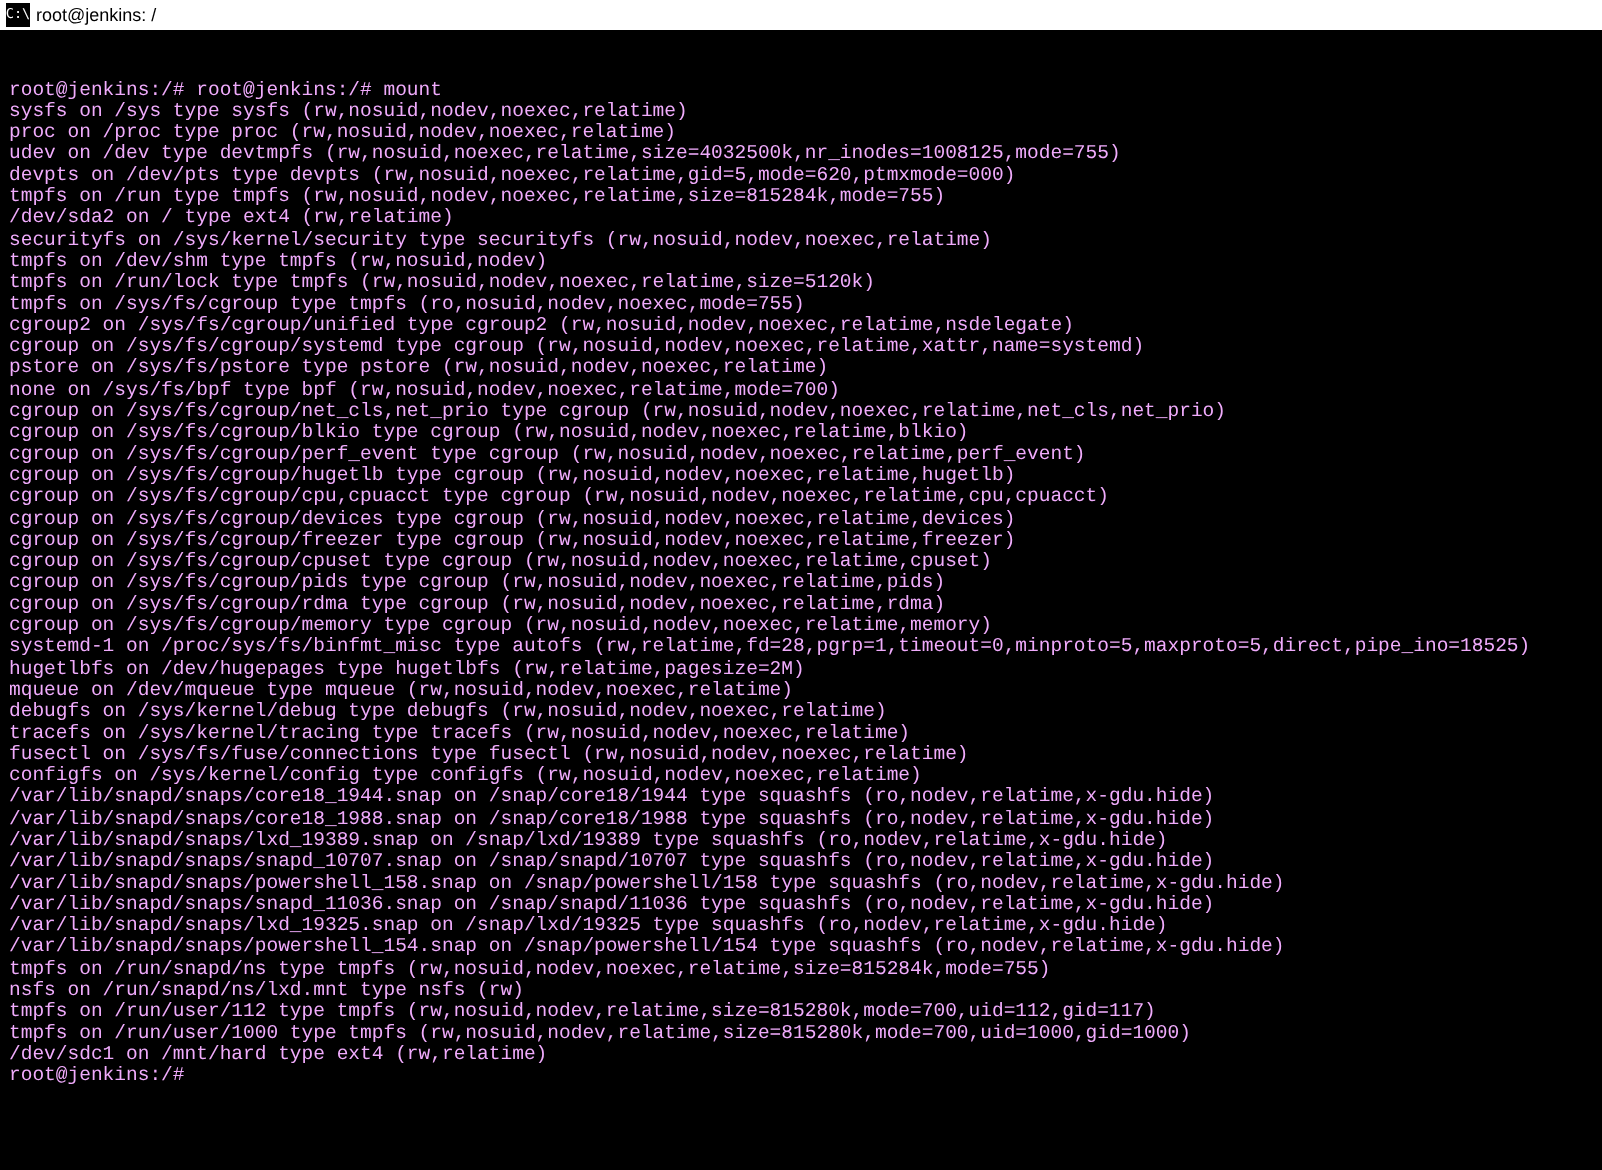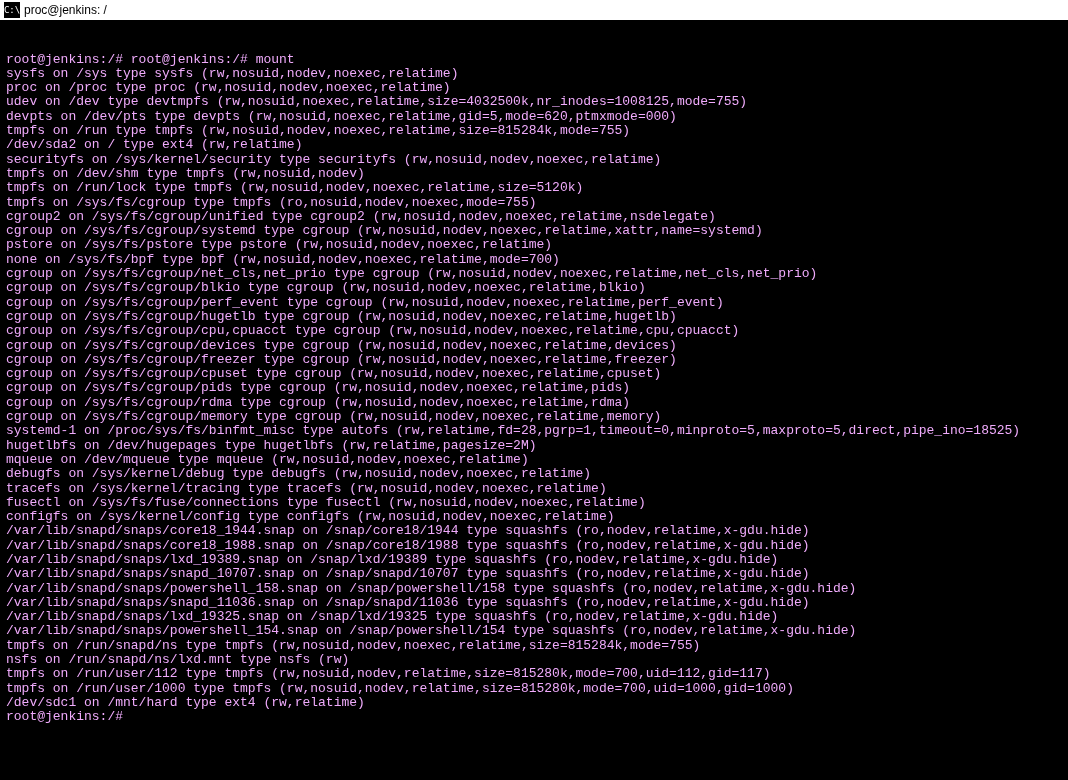--- a/index.html
+++ b/index.html
@@ -51,18 +51,18 @@
     .terminal-line {
       display: block;
       white-space: pre;
     }
   </style>
 </head>
 <body>
 
 <div class="titlebar">
   <span class="titlebar-icon">C:\</span>
-  <span>proc@jenkins: /</span>
+  <span>root@jenkins: /</span>
 </div>
 
 <div class="terminal">
   <div id="terminal-lines"><span class="terminal-line">root@jenkins:/# root@jenkins:/# mount</span><span class="terminal-line">sysfs on /sys type sysfs (rw,nosuid,nodev,noexec,relatime)</span><span class="terminal-line">proc on /proc type proc (rw,nosuid,nodev,noexec,relatime)</span><span class="terminal-line">udev on /dev type devtmpfs (rw,nosuid,noexec,relatime,size=4032500k,nr_inodes=1008125,mode=755)</span><span class="terminal-line">devpts on /dev/pts type devpts (rw,nosuid,noexec,relatime,gid=5,mode=620,ptmxmode=000)</span><span class="terminal-line">tmpfs on /run type tmpfs (rw,nosuid,nodev,noexec,relatime,size=815284k,mode=755)</span><span class="terminal-line">/dev/sda2 on / type ext4 (rw,relatime)</span><span class="terminal-line">securityfs on /sys/kernel/security type securityfs (rw,nosuid,nodev,noexec,relatime)</span><span class="terminal-line">tmpfs on /dev/shm type tmpfs (rw,nosuid,nodev)</span><span class="terminal-line">tmpfs on /run/lock type tmpfs (rw,nosuid,nodev,noexec,relatime,size=5120k)</span><span class="terminal-line">tmpfs on /sys/fs/cgroup type tmpfs (ro,nosuid,nodev,noexec,mode=755)</span><span class="terminal-line">cgroup2 on /sys/fs/cgroup/unified type cgroup2 (rw,nosuid,nodev,noexec,relatime,nsdelegate)</span><span class="terminal-line">cgroup on /sys/fs/cgroup/systemd type cgroup (rw,nosuid,nodev,noexec,relatime,xattr,name=systemd)</span><span class="terminal-line">pstore on /sys/fs/pstore type pstore (rw,nosuid,nodev,noexec,relatime)</span><span class="terminal-line">none on /sys/fs/bpf type bpf (rw,nosuid,nodev,noexec,relatime,mode=700)</span><span class="terminal-line">cgroup on /sys/fs/cgroup/net_cls,net_prio type cgroup (rw,nosuid,nodev,noexec,relatime,net_cls,net_prio)</span><span class="terminal-line">cgroup on /sys/fs/cgroup/blkio type cgroup (rw,nosuid,nodev,noexec,relatime,blkio)</span><span class="terminal-line">cgroup on /sys/fs/cgroup/perf_event type cgroup (rw,nosuid,nodev,noexec,relatime,perf_event)</span><span class="terminal-line">cgroup on /sys/fs/cgroup/hugetlb type cgroup (rw,nosuid,nodev,noexec,relatime,hugetlb)</span><span class="terminal-line">cgroup on /sys/fs/cgroup/cpu,cpuacct type cgroup (rw,nosuid,nodev,noexec,relatime,cpu,cpuacct)</span><span class="terminal-line">cgroup on /sys/fs/cgroup/devices type cgroup (rw,nosuid,nodev,noexec,relatime,devices)</span><span class="terminal-line">cgroup on /sys/fs/cgroup/freezer type cgroup (rw,nosuid,nodev,noexec,relatime,freezer)</span><span class="terminal-line">cgroup on /sys/fs/cgroup/cpuset type cgroup (rw,nosuid,nodev,noexec,relatime,cpuset)</span><span class="terminal-line">cgroup on /sys/fs/cgroup/pids type cgroup (rw,nosuid,nodev,noexec,relatime,pids)</span><span class="terminal-line">cgroup on /sys/fs/cgroup/rdma type cgroup (rw,nosuid,nodev,noexec,relatime,rdma)</span><span class="terminal-line">cgroup on /sys/fs/cgroup/memory type cgroup (rw,nosuid,nodev,noexec,relatime,memory)</span><span class="terminal-line">systemd-1 on /proc/sys/fs/binfmt_misc type autofs (rw,relatime,fd=28,pgrp=1,timeout=0,minproto=5,maxproto=5,direct,pipe_ino=18525)</span><span class="terminal-line">hugetlbfs on /dev/hugepages type hugetlbfs (rw,relatime,pagesize=2M)</span><span class="terminal-line">mqueue on /dev/mqueue type mqueue (rw,nosuid,nodev,noexec,relatime)</span><span class="terminal-line">debugfs on /sys/kernel/debug type debugfs (rw,nosuid,nodev,noexec,relatime)</span><span class="terminal-line">tracefs on /sys/kernel/tracing type tracefs (rw,nosuid,nodev,noexec,relatime)</span><span class="terminal-line">fusectl on /sys/fs/fuse/connections type fusectl (rw,nosuid,nodev,noexec,relatime)</span><span class="terminal-line">configfs on /sys/kernel/config type configfs (rw,nosuid,nodev,noexec,relatime)</span><span class="terminal-line">/var/lib/snapd/snaps/core18_1944.snap on /snap/core18/1944 type squashfs (ro,nodev,relatime,x-gdu.hide)</span><span class="terminal-line">/var/lib/snapd/snaps/core18_1988.snap on /snap/core18/1988 type squashfs (ro,nodev,relatime,x-gdu.hide)</span><span class="terminal-line">/var/lib/snapd/snaps/lxd_19389.snap on /snap/lxd/19389 type squashfs (ro,nodev,relatime,x-gdu.hide)</span><span class="terminal-line">/var/lib/snapd/snaps/snapd_10707.snap on /snap/snapd/10707 type squashfs (ro,nodev,relatime,x-gdu.hide)</span><span class="terminal-line">/var/lib/snapd/snaps/powershell_158.snap on /snap/powershell/158 type squashfs (ro,nodev,relatime,x-gdu.hide)</span><span class="terminal-line">/var/lib/snapd/snaps/snapd_11036.snap on /snap/snapd/11036 type squashfs (ro,nodev,relatime,x-gdu.hide)</span><span class="terminal-line">/var/lib/snapd/snaps/lxd_19325.snap on /snap/lxd/19325 type squashfs (ro,nodev,relatime,x-gdu.hide)</span><span class="terminal-line">/var/lib/snapd/snaps/powershell_154.snap on /snap/powershell/154 type squashfs (ro,nodev,relatime,x-gdu.hide)</span><span class="terminal-line">tmpfs on /run/snapd/ns type tmpfs (rw,nosuid,nodev,noexec,relatime,size=815284k,mode=755)</span><span class="terminal-line">nsfs on /run/snapd/ns/lxd.mnt type nsfs (rw)</span><span class="terminal-line">tmpfs on /run/user/112 type tmpfs (rw,nosuid,nodev,relatime,size=815280k,mode=700,uid=112,gid=117)</span><span class="terminal-line">tmpfs on /run/user/1000 type tmpfs (rw,nosuid,nodev,relatime,size=815280k,mode=700,uid=1000,gid=1000)</span><span class="terminal-line">/dev/sdc1 on /mnt/hard type ext4 (rw,relatime)</span><span class="terminal-line">root@jenkins:/#</span></div>
 </div>
 
 </body></html>

